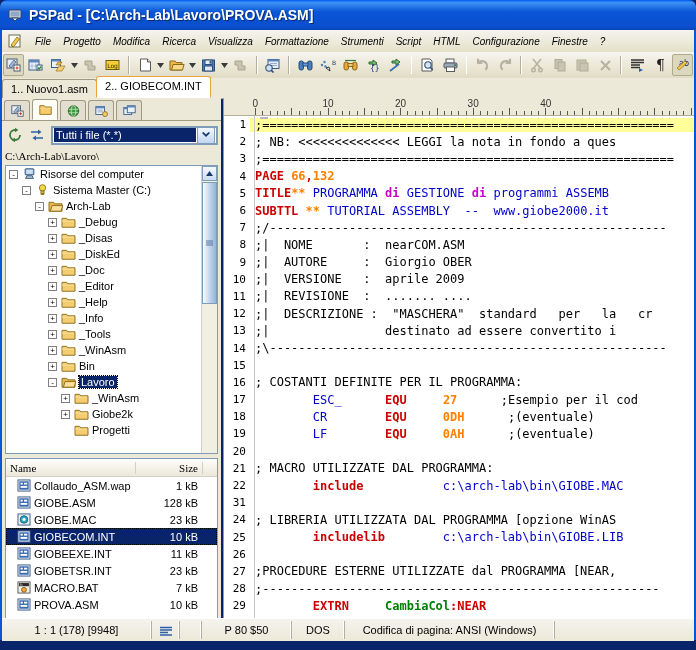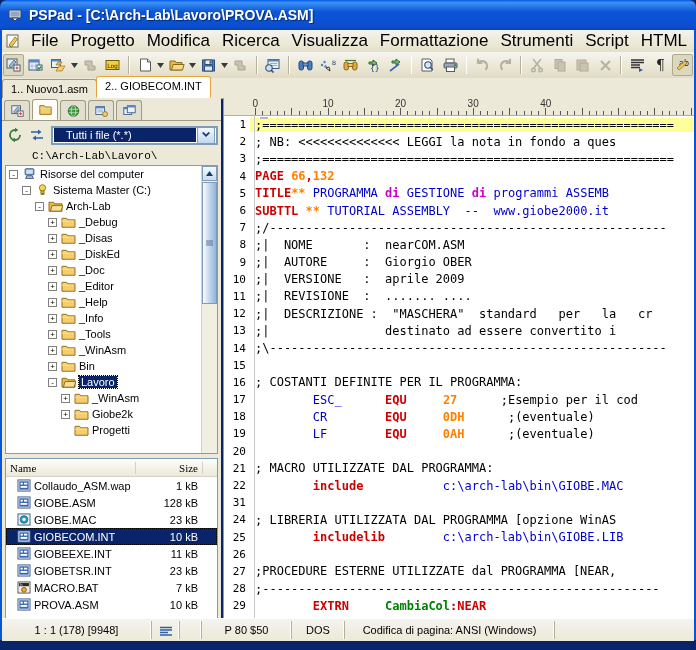--- a/index.html
+++ b/index.html
@@ -43,23 +43,24 @@
     width: 692px; height: 22px;
     background: linear-gradient(to bottom, #f4f3ee 0%, #ece9d8 60%, #e3dfc8 100%);
     display: flex; align-items: center;
     border-bottom: 1px solid #d4d0b8;
   }
   .menu-app-icon {
     width: 20px; height: 18px; margin-left: 3px; margin-right: 4px;
     display: flex; align-items: center; justify-content: center;
   }
   .menu-item {
-    padding: 2px 6px; font-size: 17px; color: #000;
+    padding: 2px 6px; font-size: 10px; color: #000;
     white-space: nowrap; cursor: default;
     font-family: "Liberation Sans", sans-serif;
+    font-style: italic;
   }
   
   .toolbar {
     position: absolute; left: 2px; top: 52px;
     width: 692px; height: 26px;
     background: linear-gradient(to bottom, #f6f5f0 0%, #ece9d8 50%, #e0dcc5 100%);
     display: flex; align-items: center;
     border-bottom: 1px solid #cfcbb2;
   }
   .tb-btn {
@@ -133,37 +134,36 @@
   }
   .fb-combo {
     flex: 1; height: 19px; margin-left: 3px;
     border: 2px solid #7f9db9;
     background: #ffffff;
     display: flex; align-items: center;
     box-sizing: border-box;
   }
   .fb-combo .sel-text {
     flex: 1; background: #0a246a; color: #ffffff;
-    font-size: 11px; padding: 1px 12px; margin: 16px 1px;
+    font-size: 11px; padding: 1px 2px; margin: 16px 1px;
     white-space: nowrap; overflow: hidden;
     font-family: "Liberation Sans", sans-serif;
   }
   .fb-combo .drop {
     width: 16px; height: 15px; margin-right: 1px;
     background: linear-gradient(to bottom, #f2f7fd, #c2d7f0);
     border: 1px solid #7f9db9; border-radius: 2px;
     display: flex; align-items: center; justify-content: center;
   }
   .pathbar {
     height: 15px; line-height: 15px;
     padding-left: 3px; font-size: 11px;
     background: #ece9d8; color: #000;
     white-space: nowrap; overflow: hidden;
-    font-family: Liberation Mono, monospace;
-    margin-left: 27px;
+    font-family: Liberation Serif, serif;
   }
   .treebox {
     margin: 1px 3px 0 3px;
     height: 289px;
     background: #ffffff;
     border: 1px solid #7f9db9;
     position: relative; overflow: hidden;
     box-sizing: border-box;
   }
   .treescroll { position: absolute; left: 0; top: 0; right: 15px; bottom: 0; overflow: hidden; }

